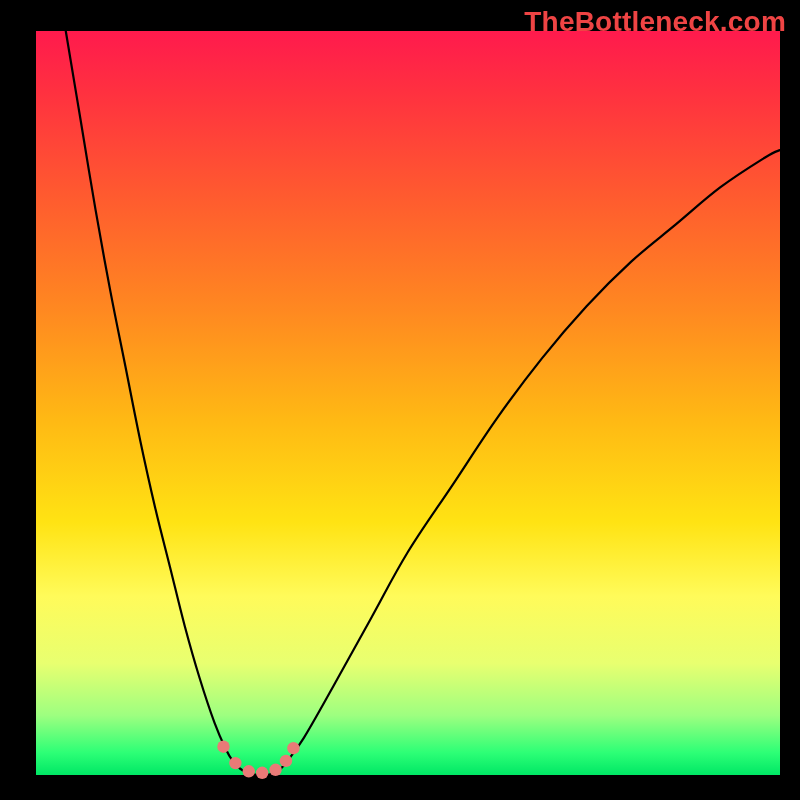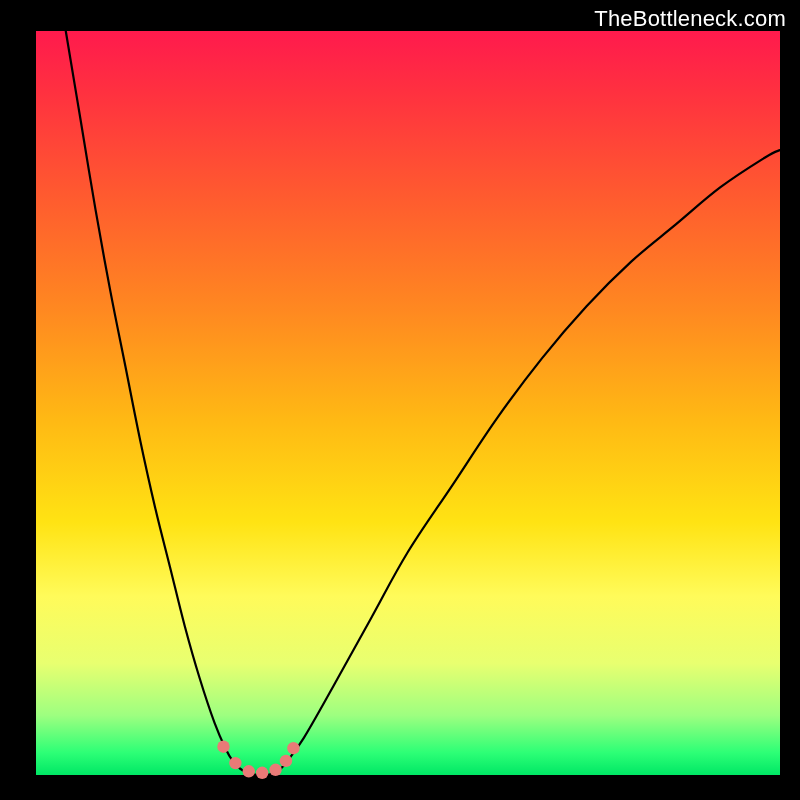--- a/index.html
+++ b/index.html
@@ -27,24 +27,24 @@
       #fffb5a 76%,
       #e8ff70 85%,
       #9dff80 92%,
       #2dff76 97%,
       #00e765 100%);
   }
   .watermark {
     position: absolute;
     top: 6px;
     right: 14px;
-    color: #ffffff;
-    font-size: 22px;
+    color: #ef4444;
+    font-size: 28px;
     letter-spacing: 0.2px;
-    font-weight: 400;
+    font-weight: 700;
   }
   svg.plot {
     position: absolute;
     left: 0;
     top: 0;
     width: 744px;
     height: 744px;
     overflow: visible;
   }
   .curve {

